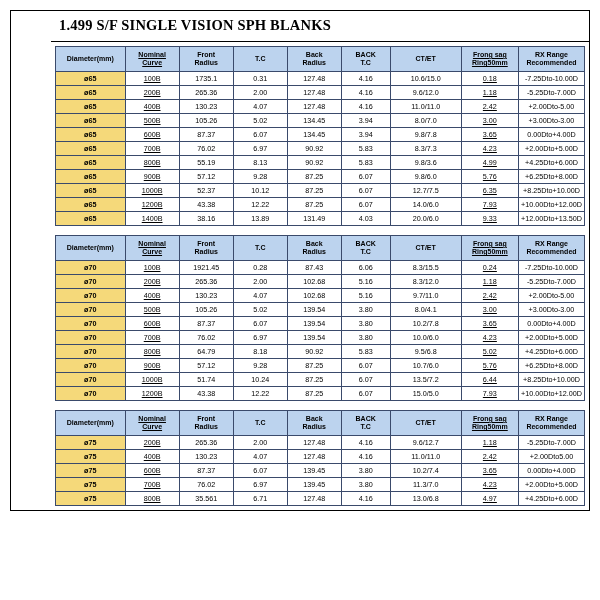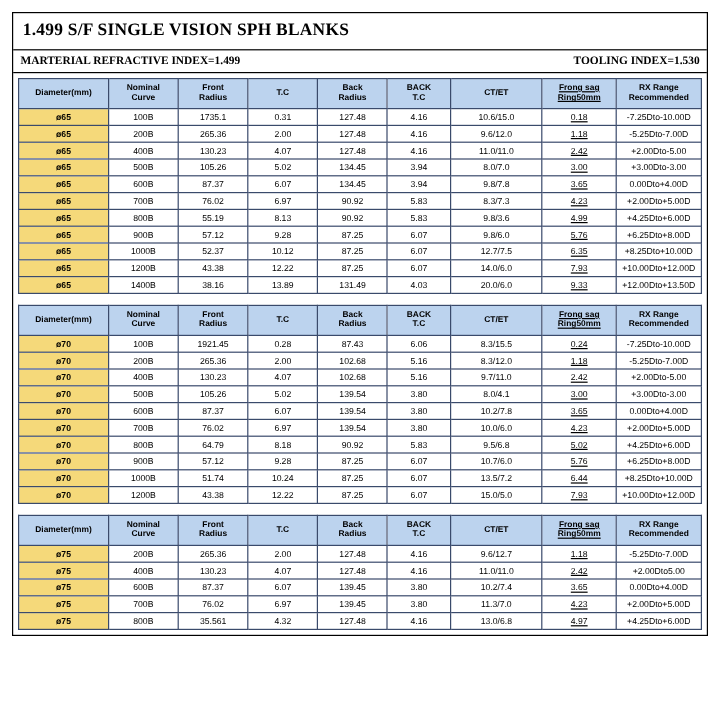--- a/index.html
+++ b/index.html
@@ -18,20 +18,21 @@
     width: 600px;
     height: 600px;
     box-sizing: border-box;
     padding: 10px 10px 0 10px;
   }
   .outer-frame {
     border: 1px solid #000;
     width: 580px;
     box-sizing: border-box;
     background: #fff;
+    padding-left: 40px;
   }
   .title-bar {
     border-bottom: 1px solid #000;
     padding: 6px 8px 7px 8px;
     font-size: 14.5px;
     font-weight: bold;
     font-family: "Liberation Serif", serif;
     letter-spacing: 0.2px;
   }
   .index-bar {
@@ -76,41 +77,37 @@
     font-weight: bold;
     font-size: 7.4px;
   }
   td.val {
     background: #ffffff;
   }
   .spacer {
     height: 9px;
   }
   .col-d { width: 13.2%; }
-  .col-nc { width: 10.2%; }
+  .col-nc { width: 10.2%; text-decoration: underline; }
   .col-fr { width: 10.2%; }
   .col-tc { width: 10.2%; }
   .col-br { width: 10.2%; }
   .col-btc { width: 9.2%; }
   .col-ct { width: 13.5%; }
   .col-fs { width: 10.8%; text-decoration: underline; }
   .col-rx { width: 12.5%; }
 </style>
 </head>
 <body>
 
 <div class="page">
   <div class="outer-frame">
 
     <div class="title-bar">1.499 S/F SINGLE VISION SPH BLANKS</div>
 
-    <div class="index-bar">
-      <span>MARTERIAL REFRACTIVE INDEX=1.499</span>
-      <span>TOOLING INDEX=1.530</span>
-    </div>
 
     <div class="tables-area">
       <div id="tables-host">
           <table class="spec">
             <thead>
               <tr>
                 <th class="col-d">Diameter(mm)</th>
                 <th class="col-nc"><span>Nominal</span><br><span>Curve</span></th>
                 <th class="col-fr"><span>Front</span><br><span>Radius</span></th>
                 <th class="col-tc">T.C</th>
@@ -430,21 +427,21 @@
                 <td class="col-br val">139.45</td>
                 <td class="col-btc val">3.80</td>
                 <td class="col-ct val">11.3/7.0</td>
                 <td class="col-fs val">4.23</td>
                 <td class="col-rx val">+2.00Dto+5.00D</td>
               </tr>
               <tr>
                 <td class="col-d diam">ø75</td>
                 <td class="col-nc val">800B</td>
                 <td class="col-fr val">35.561</td>
-                <td class="col-tc val">4.32</td>
+                <td class="col-tc val">6.71</td>
                 <td class="col-br val">127.48</td>
                 <td class="col-btc val">4.16</td>
                 <td class="col-ct val">13.0/6.8</td>
                 <td class="col-fs val">4.97</td>
                 <td class="col-rx val">+4.25Dto+6.00D</td>
               </tr>
             </tbody>
           </table>
         </div>
     </div>

